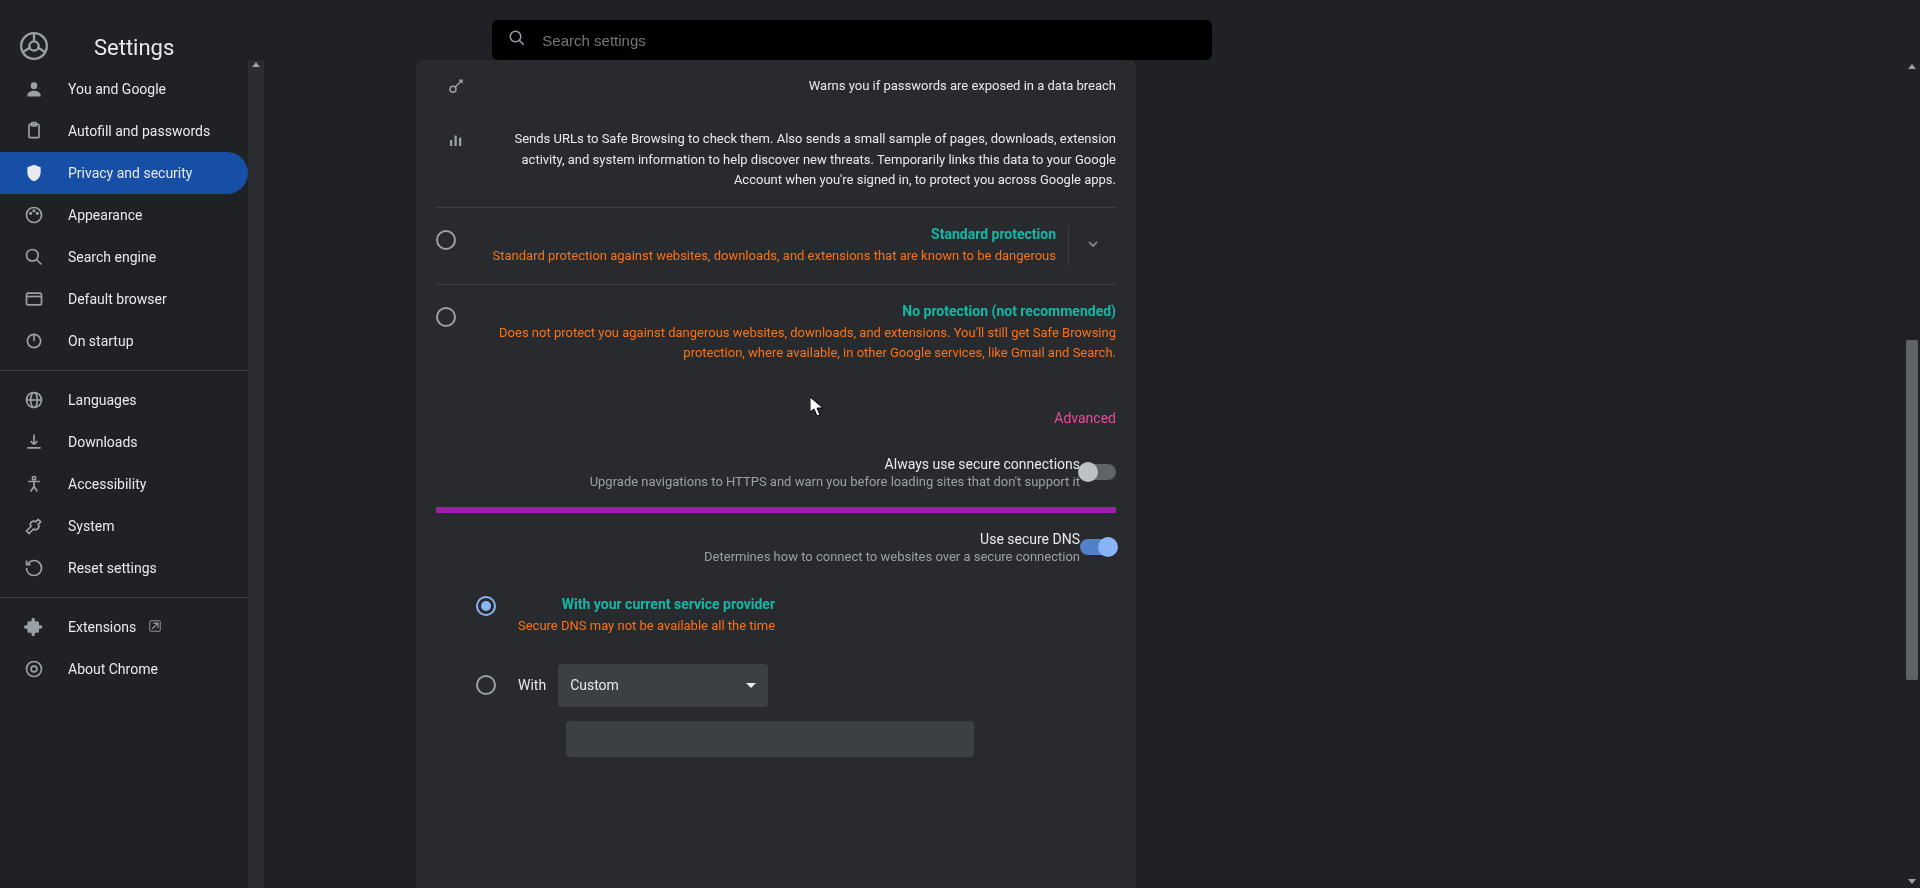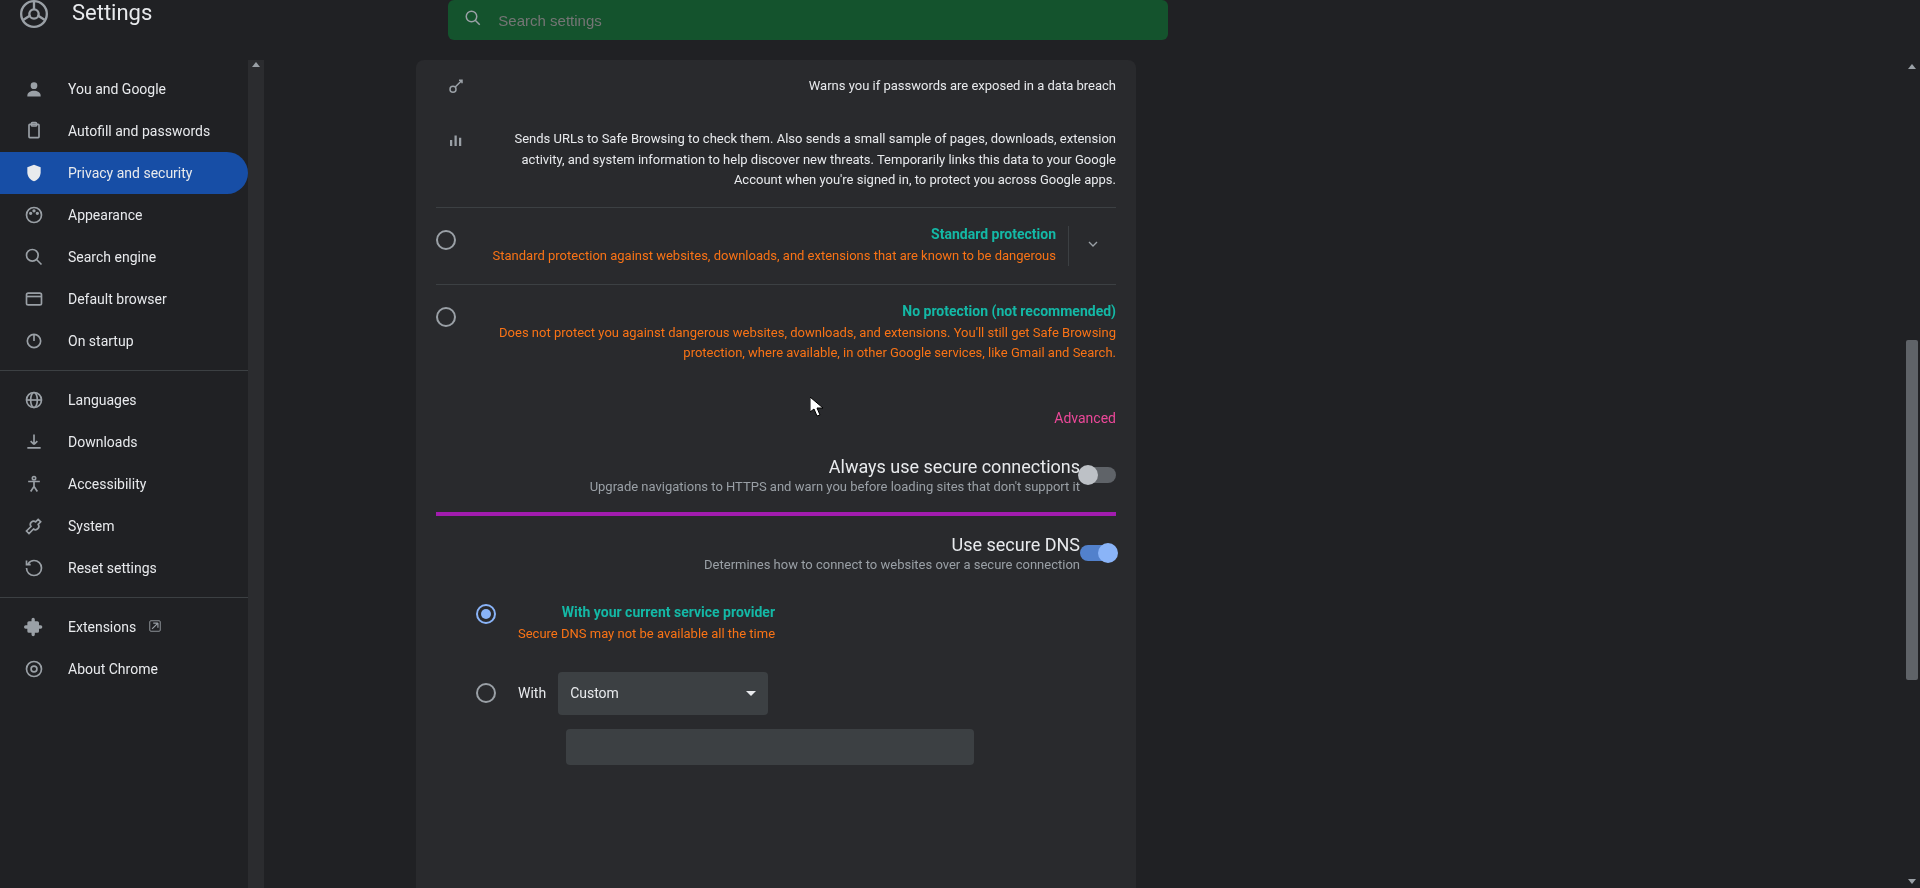--- a/index.html
+++ b/index.html
@@ -10,38 +10,39 @@
   width: 1920px;
   height: 888px;
   overflow: hidden;
   position: relative;
 }
 
 
 .header {
   height: 60px;
   display: flex;
-  align-items: flex-start;
+  align-items: flex-end;
   padding: 0 20px;
   background: #202124;
+  gap: 22px;
 }
 .chrome-logo {
   width: 28px; height: 28px;
   margin-right: 24px;
 }
 .header-title {
   font-size: 22px;
   font-weight: 400;
   color: #e8eaed;
 }
 .search-container {
   margin-left: 296px;
   width: 720px;
   height: 40px;
-  background: #14532d;
+  background: #000000;
   border-radius: 6px;
   display: flex;
   align-items: center;
   padding: 0 16px;
 }
 .search-container svg { margin-right: 16px; }
 .search-input {
   flex: 1;
   background: transparent;
   border: none;
@@ -217,26 +218,26 @@
   color:#ec4899;
   padding: 28px 0 12px 0;
   margin-left: 25px;
 }
 
 .toggle-row {
   display:flex;
   align-items:center;
   padding: 18px 0;
 }
-.toggle-row + .toggle-row { border-top: 4px solid #a21caf; }
+.toggle-row + .toggle-row { border-top: 6px solid #a21caf; }
 .toggle-content {
   flex:1;
 }
 .tog-title {
-  font-size:18px;
+  font-size:14px;
   color:#e8eaed;
 }
 .tog-desc {
   font-size:13px;
   color:#9aa0a6;
   margin-top:2px;
 }
 .toggle {
   width: 36px;
   height: 16px;

